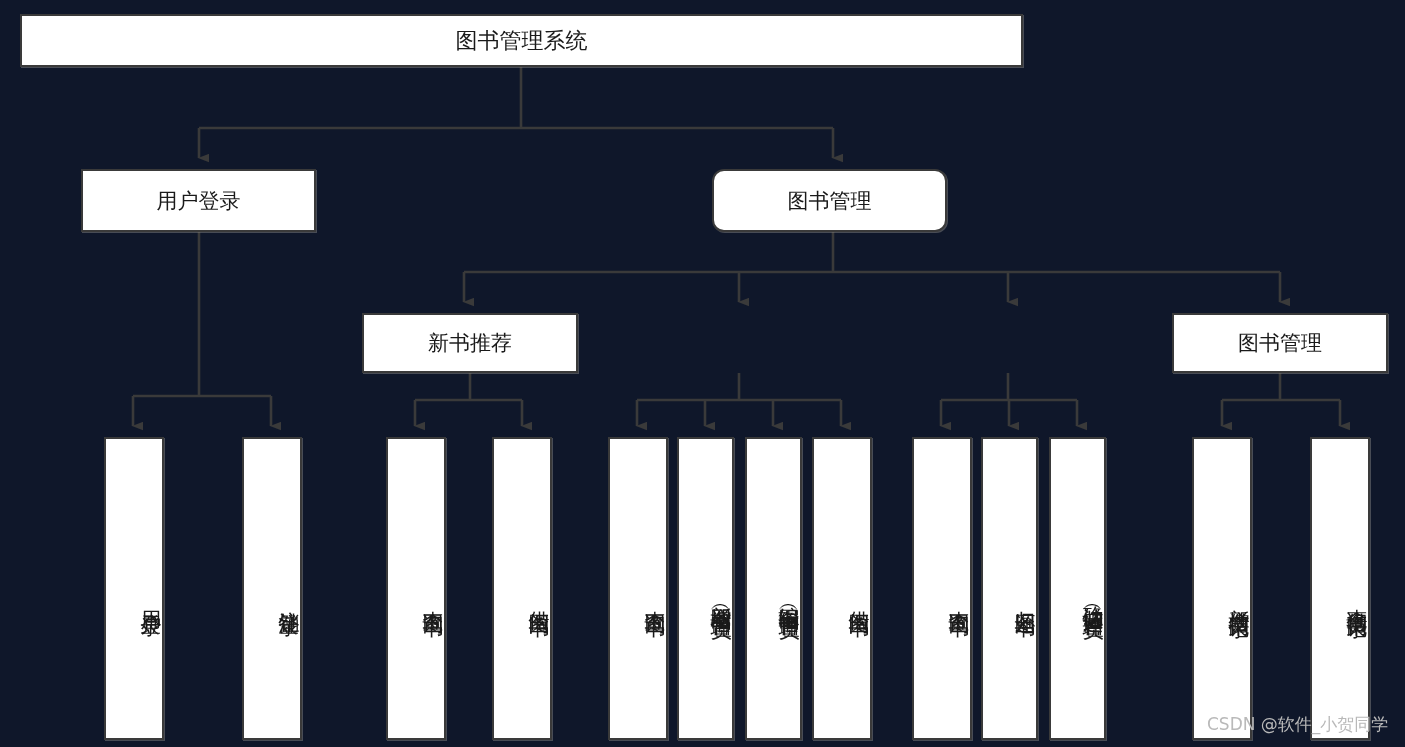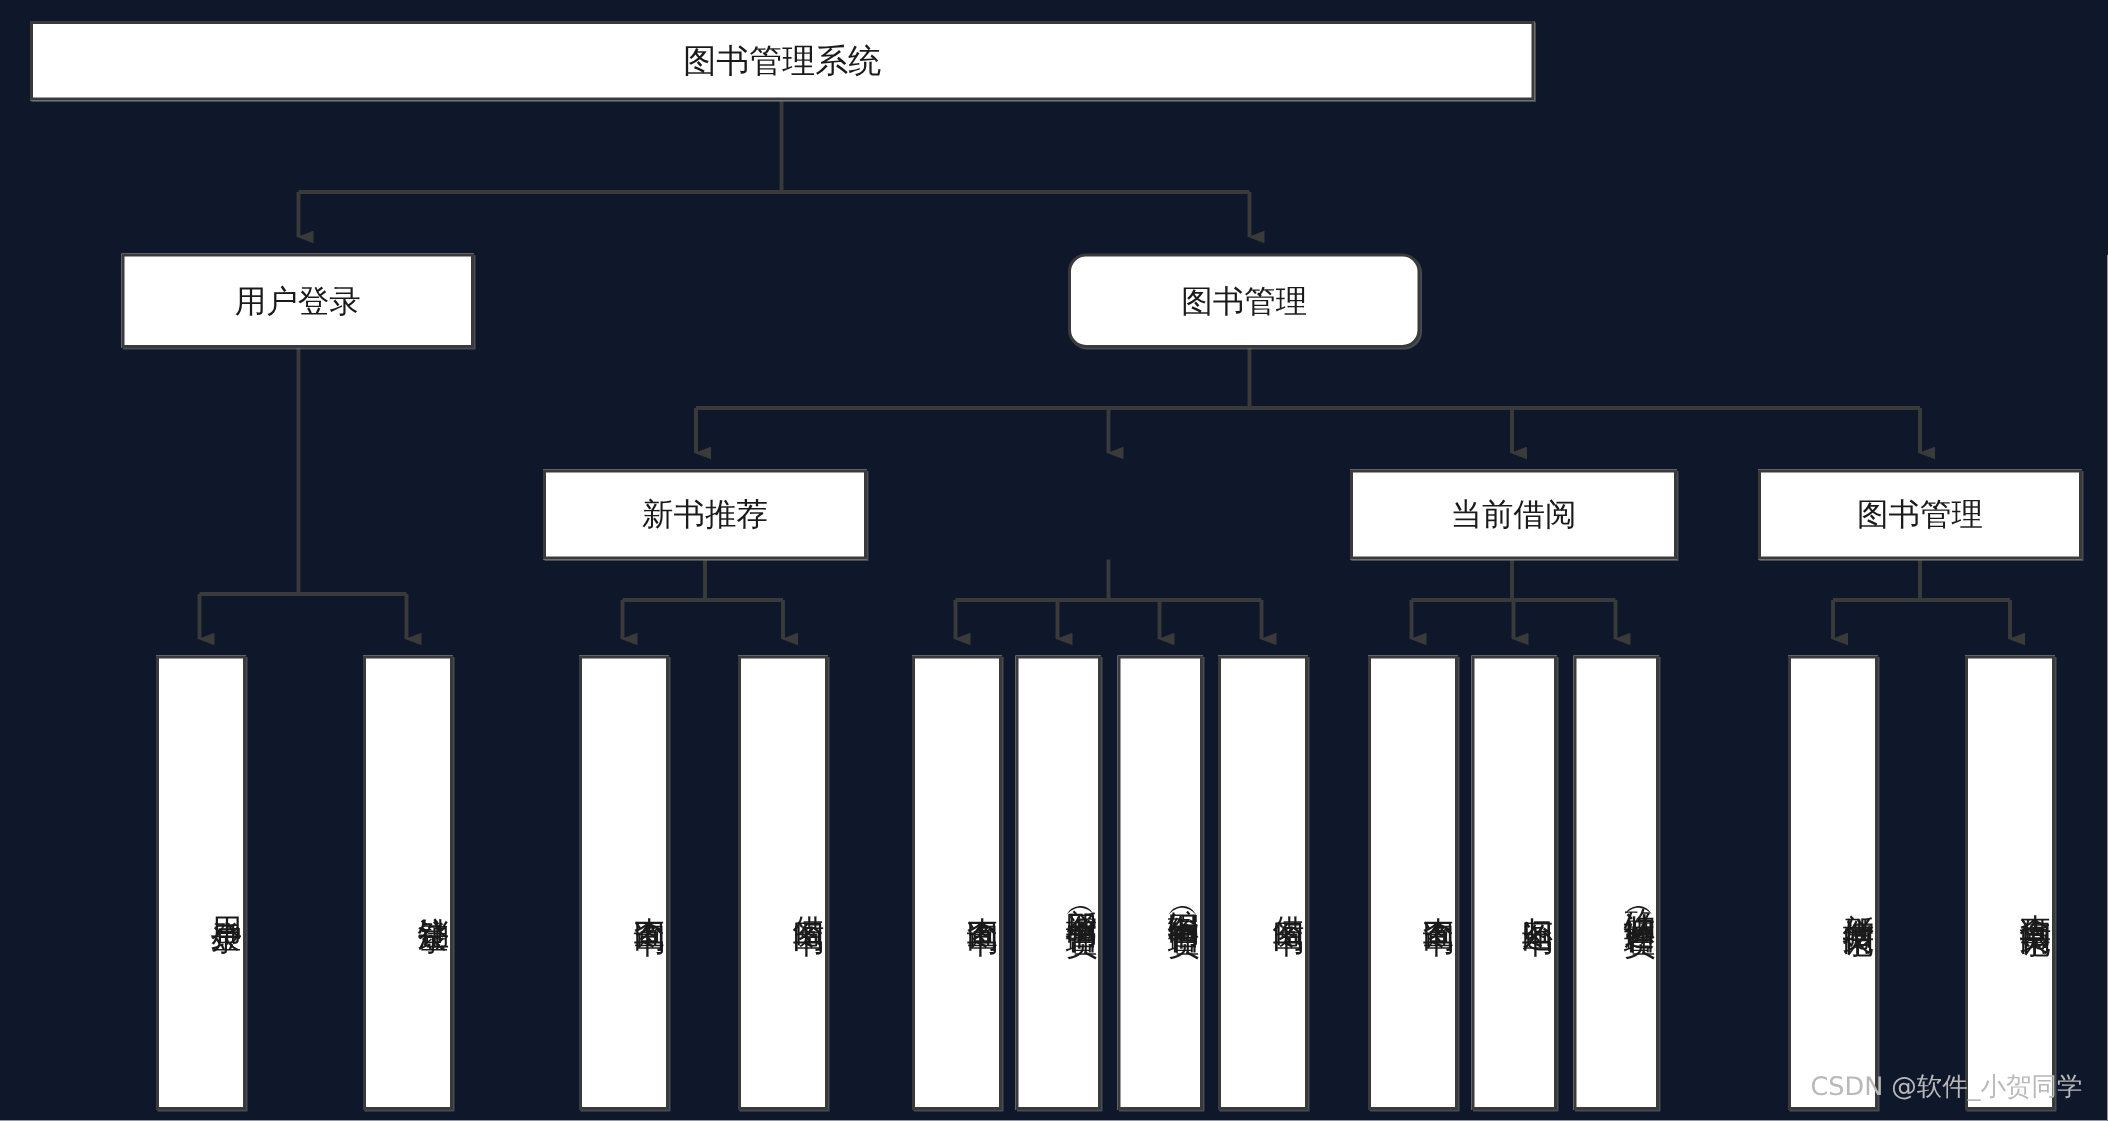--- a/index.html
+++ b/index.html
@@ -134,23 +134,20 @@
   <div class="node lvl1" style="left:81px; top:169px; width:235px; height:63px;">
     <span class="label">用户登录</span>
   </div>
   <div class="node lvl1" style="left:712px; top:169px; width:235px; height:63px;border-radius:12px;">
     <span class="label">图书管理</span>
   </div>
 
   <div class="node lvl2" style="left:362px; top:313px; width:216px; height:60px;">
     <span class="label">新书推荐</span>
   </div>
-  <div class="node lvl2" style="left:900px; top:313px; width:218px; height:60px;">
-    <span class="label">当前借阅</span>
-  </div>
   <div class="node lvl2" style="left:1172px; top:313px; width:216px; height:60px;">
     <span class="label">图书管理</span>
   </div>
 
   <div class="node leaf" style="left:104px; top:437px; width:60px; height:303px;">
     <span class="label">用户登录</span>
   </div>
   <div class="node leaf" style="left:242px; top:437px; width:60px; height:303px;">
     <span class="label">注销登录</span>
   </div>

